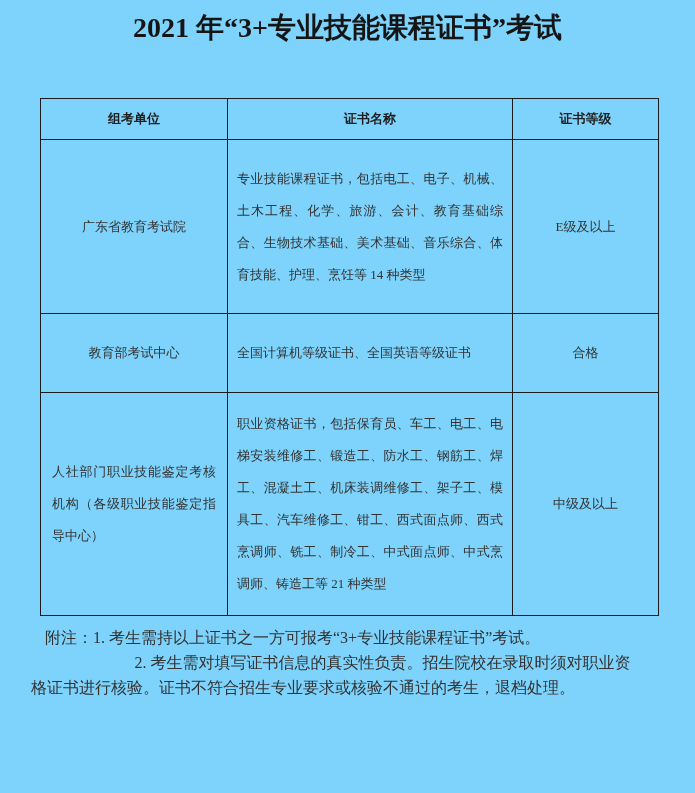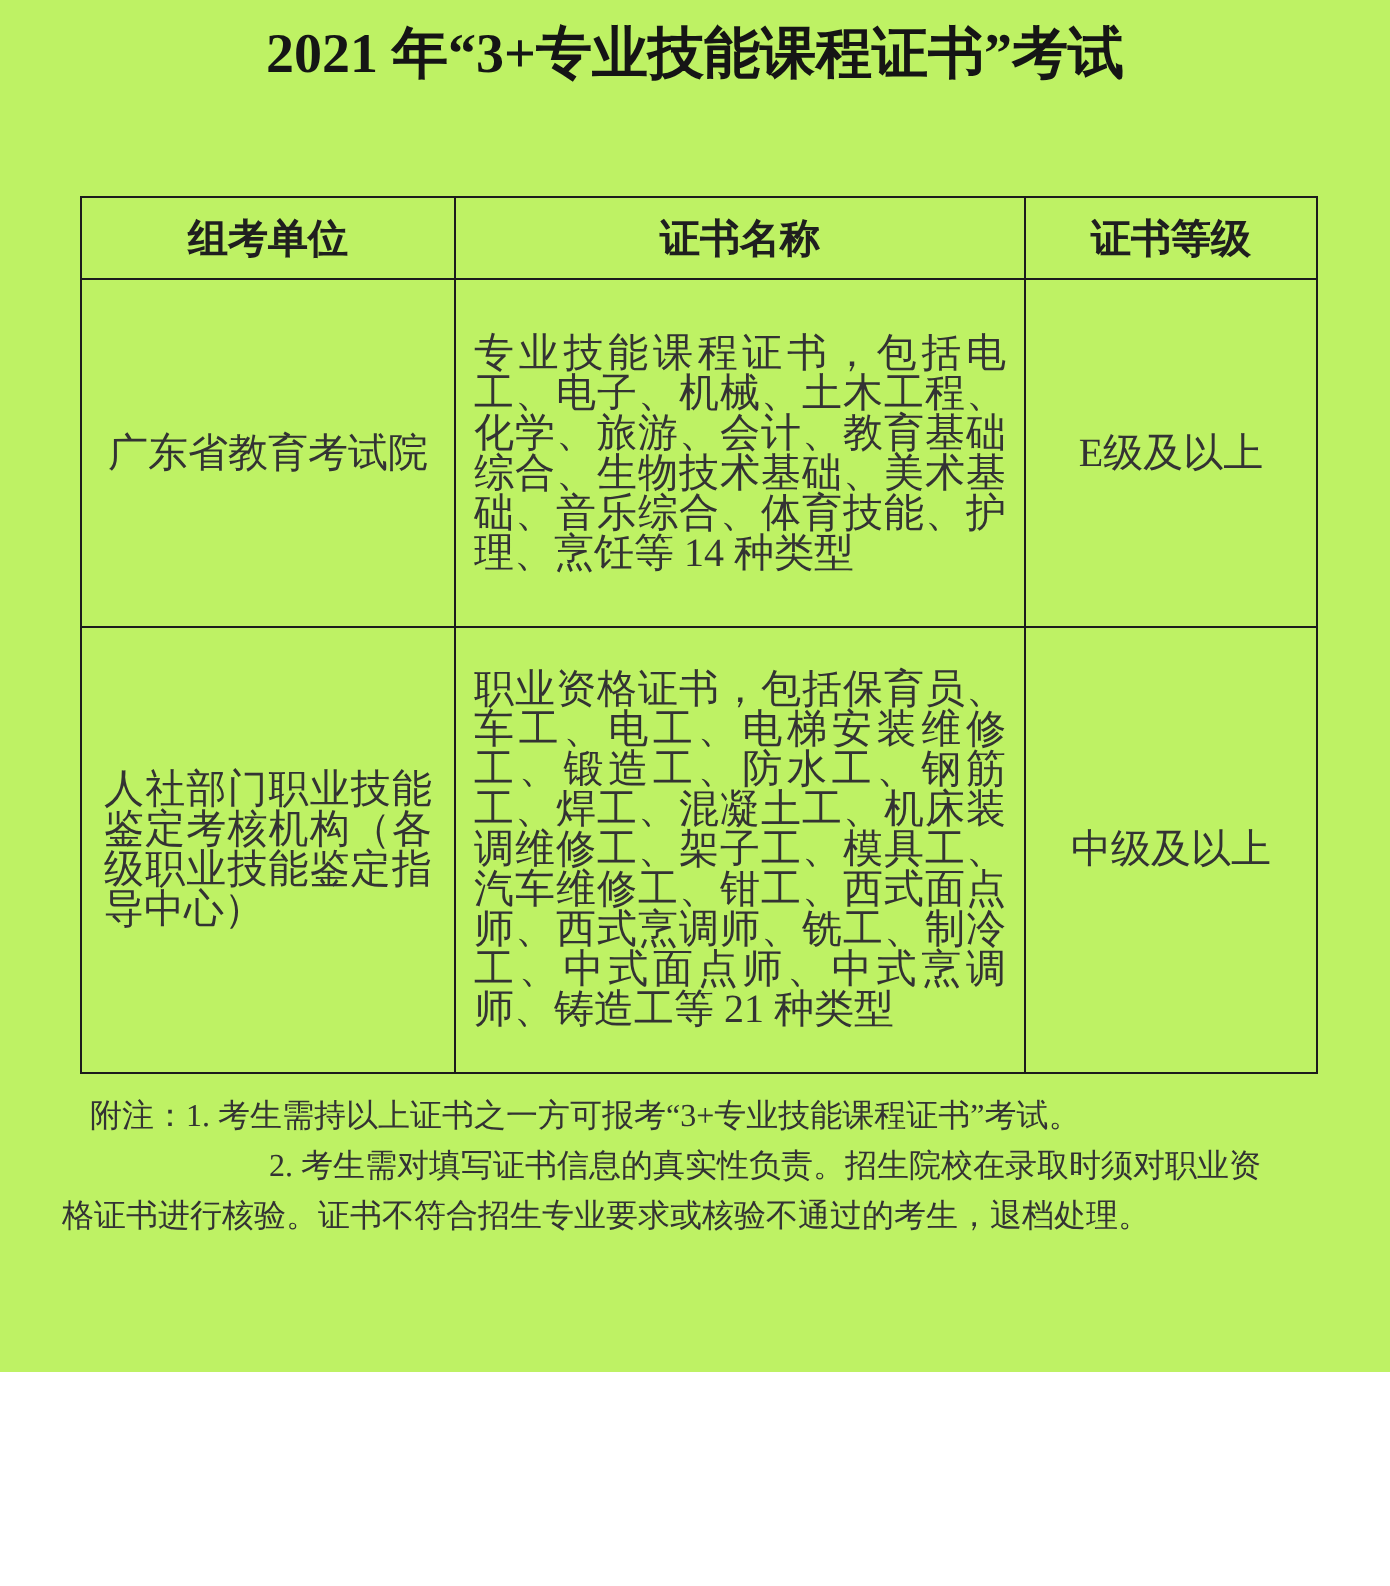--- a/index.html
+++ b/index.html
@@ -10,53 +10,53 @@
   body {
     width: 695px;
     height: 793px;
     font-family: "Liberation Serif", "DejaVu Serif", serif;
     color: #2e2e2e;
     overflow: hidden;
   }
   .page {
     position: relative;
     width: 695px;
-    height: 686px;
-    background: #bef264;
+    height: 793px;
+    background: #7dd3fc;
   }
   .doc-title {
     padding-top: 10px;
     text-align: center;
     font-weight: bold;
     color: #151515;
     font-size: 28px;
     line-height: 35px;
   }
   .cert-table {
     border-collapse: collapse;
     table-layout: fixed;
     margin: 53px 0 0 40px;
     width: 618px;
   }
   .cert-table th, .cert-table td {
     border: 1.5px solid #1c1c1c;
-    font-size: 20px;
+    font-size: 13px;
     vertical-align: middle;
     overflow: hidden;
   }
   .cert-table th {
     font-weight: bold;
     text-align: center;
     color: #1f1f1f;
     height: 36px;
     padding: 2px 4px;
   }
   .cert-table td {
     color: #333333;
-    line-height: 20px;
+    line-height: 32px;
   }
   tr.r1 { height: 174px; }
   tr.r2 { height: 79px; }
   tr.r3 { height: 223px; }
   tr.r4 { height: 52px; }
   .c-org {
     text-align: center;
     padding: 4px 11px;
     margin-top: 48px;
   }
@@ -106,20 +106,25 @@
         <th>证书名称</th>
         <th>证书等级</th>
       </tr>
     </thead>
     <tbody>
       <tr class="r1">
         <td class="c-org">广东省教育考试院</td>
         <td class="c-cert">专业技能课程证书，包括电工、电子、机械、土木工程、化学、旅游、会计、教育基础综合、生物技术基础、美术基础、音乐综合、体育技能、护理、烹饪等 14 种类型</td>
         <td class="c-level">E级及以上</td>
       </tr>
+      <tr class="r2">
+        <td class="c-org">教育部考试中心</td>
+        <td class="c-cert">全国计算机等级证书、全国英语等级证书</td>
+        <td class="c-level">合格</td>
+      </tr>
       <tr class="r3">
         <td class="c-org just">人社部门职业技能鉴定考核机构（各级职业技能鉴定指导中心）</td>
         <td class="c-cert">职业资格证书，包括保育员、车工、电工、电梯安装维修工、锻造工、防水工、钢筋工、焊工、混凝土工、机床装调维修工、架子工、模具工、汽车维修工、钳工、西式面点师、西式烹调师、铣工、制冷工、中式面点师、中式烹调师、铸造工等 21 种类型</td>
         <td class="c-level">中级及以上</td>
       </tr>
     </tbody>
   </table>
 
   <div class="notes">
     <div class="note-line note-l1">附注：1. 考生需持以上证书之一方可报考“3+专业技能课程证书”考试。</div>

